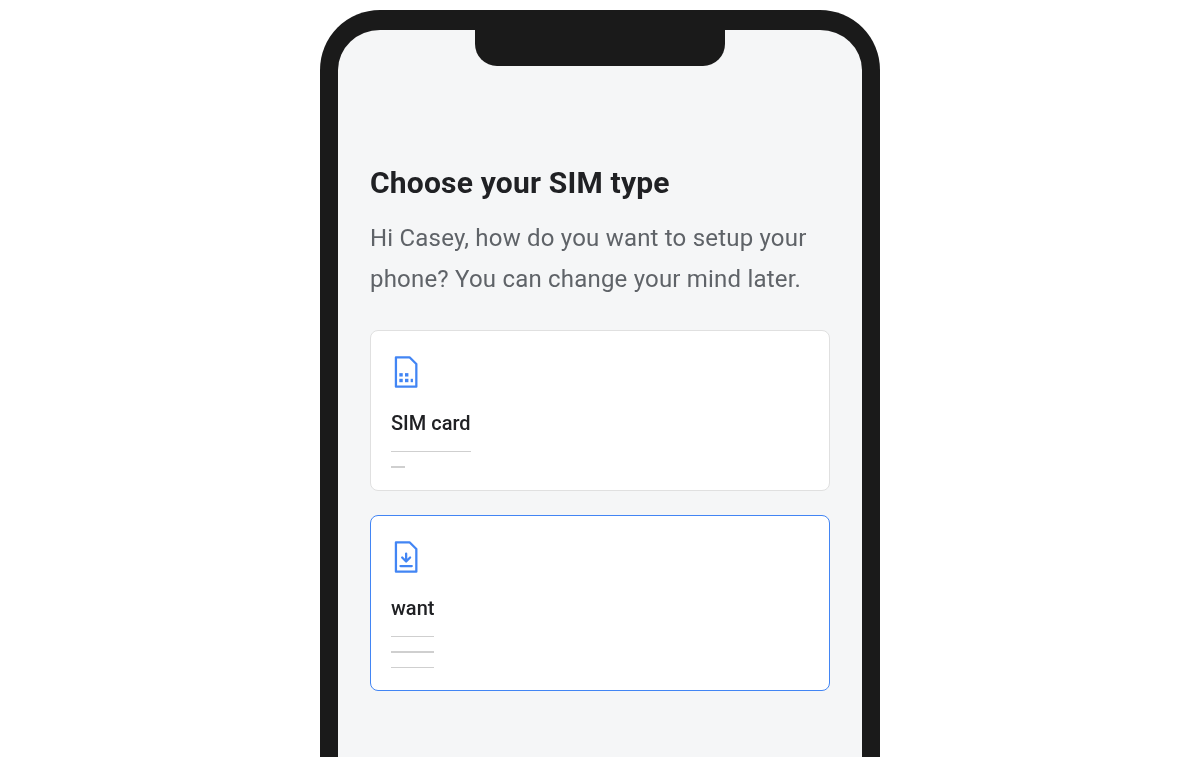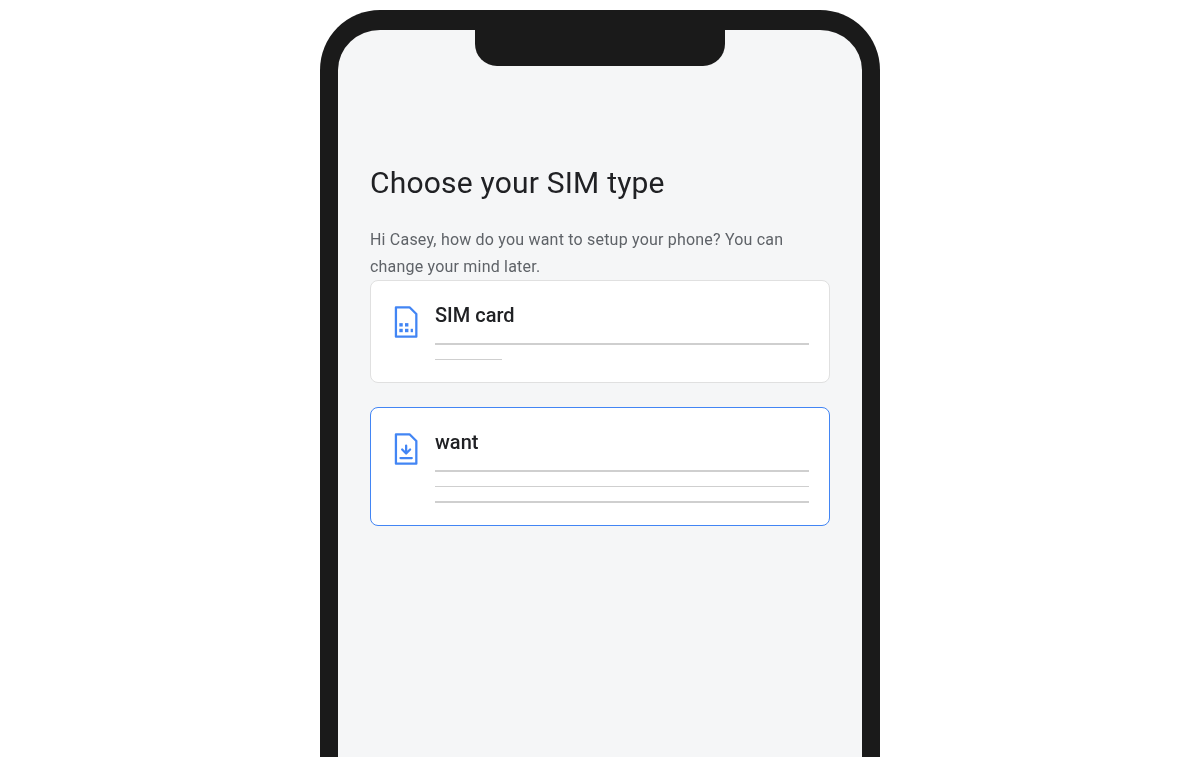--- a/index.html
+++ b/index.html
@@ -33,42 +33,44 @@
       height: 36px;
       background: #1a1a1a;
       border-radius: 0 0 22px 22px;
       z-index: 10;
     }
     .screen {
       padding: 135px 32px 0 32px;
     }
     .title {
       font-size: 30px;
-      font-weight: 400;
+      font-weight: 700;
       color: #202124;
       letter-spacing: 0.2px;
-      margin-bottom: 26px;
+      margin-bottom: 18px;
     }
     .subtitle {
-      font-size: 16px;
+      font-size: 24px;
       font-weight: 400;
       color: #5f6368;
       line-height: 1.7;
       letter-spacing: 0.2px;
+      margin-bottom: 30px;
     }
     .card {
       background: #ffffff;
       border: 1px solid #e0e0e0;
       border-radius: 8px;
       padding: 22px 20px 22px 20px;
       display: flex;
       align-items: flex-start;
-      gap: 16px;
+      gap: 22px;
       margin-bottom: 24px;
       cursor: pointer;
+      flex-direction: column;
     }
     .card.selected {
       border: 1.5px solid #4285f4;
     }
     .card-icon {
       flex: 0 0 28px;
       width: 28px;
       height: 34px;
       margin-top: 2px;
     }

